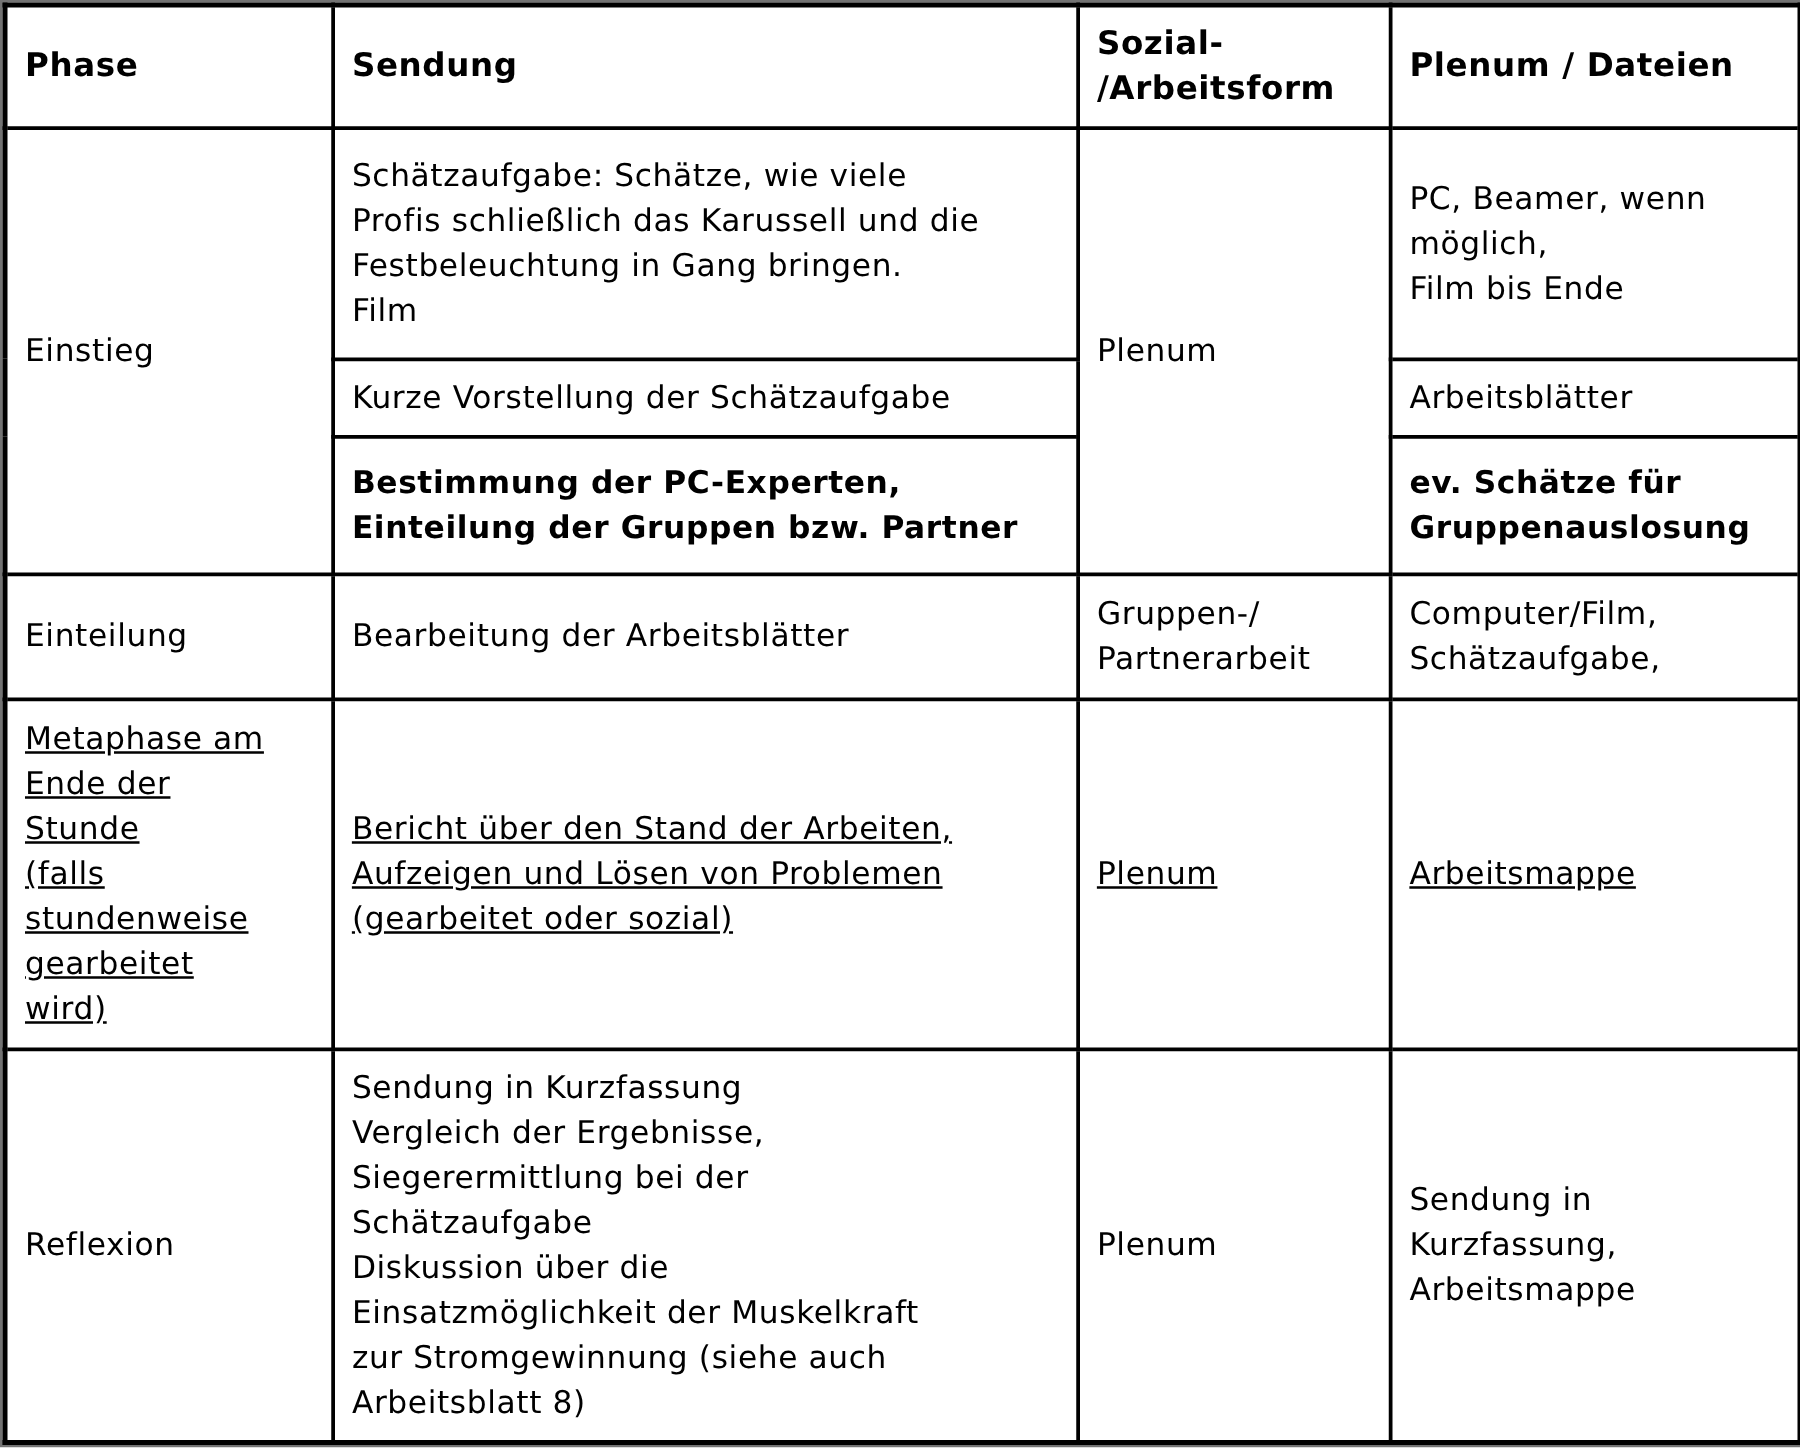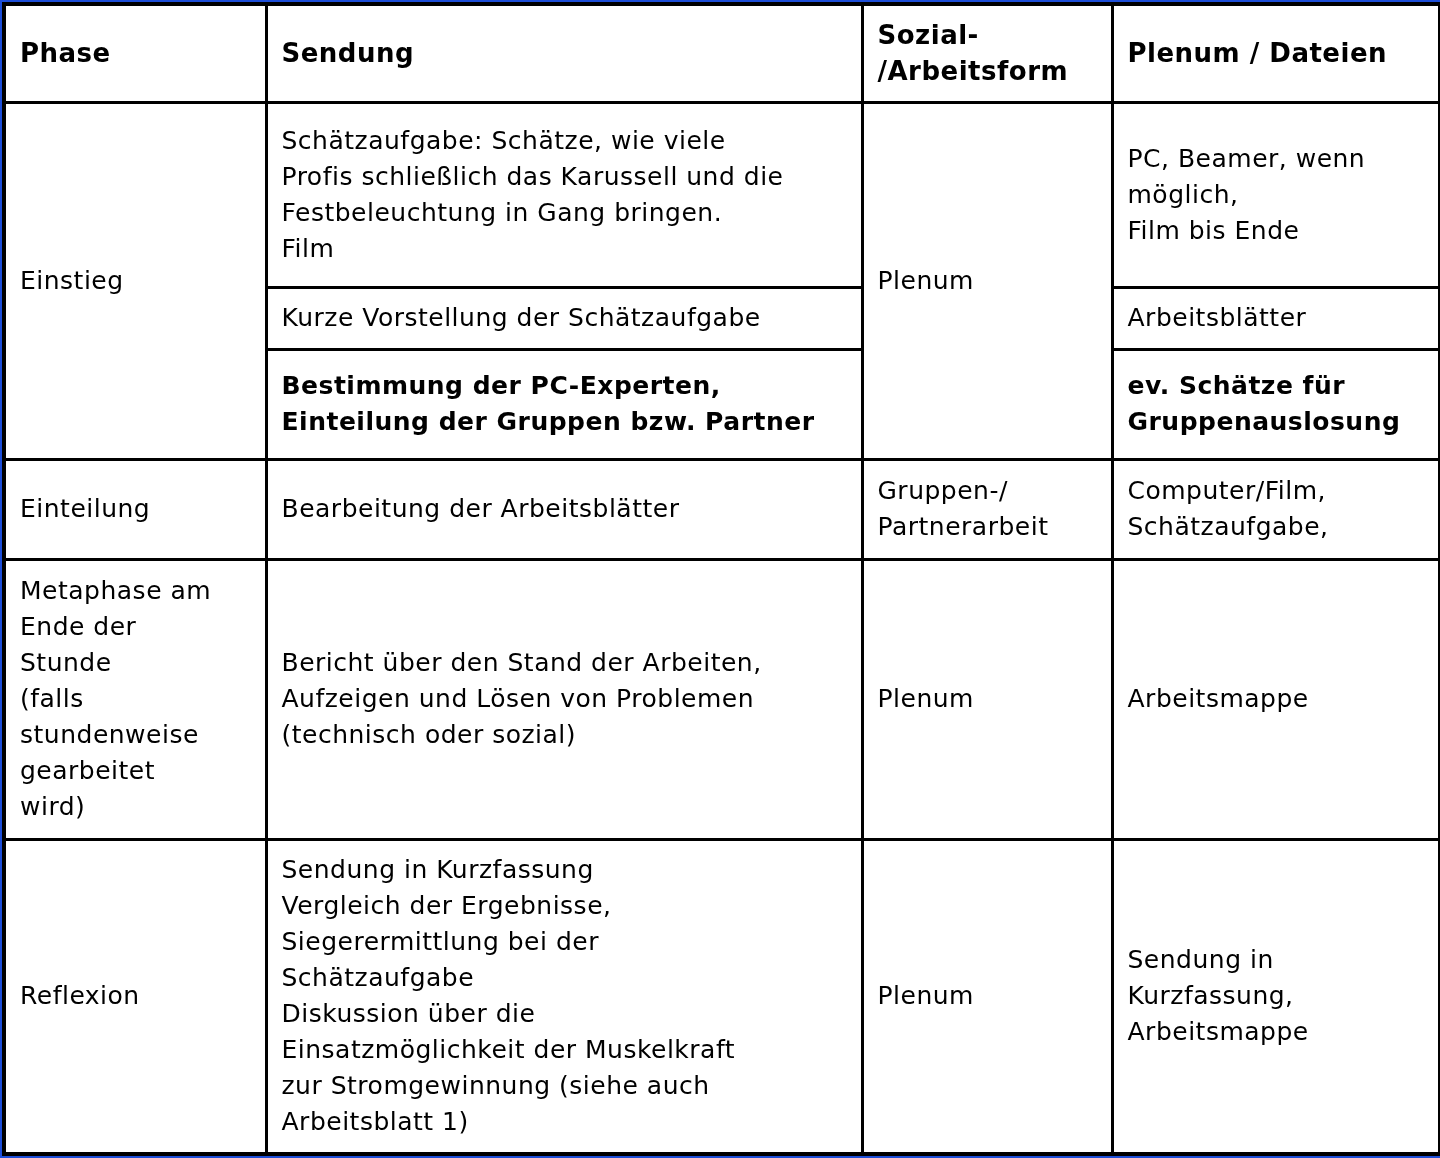--- a/index.html
+++ b/index.html
@@ -6,21 +6,21 @@
     margin: 0;
     padding: 0;
     background: #ffffff;
     width: 1440px;
     height: 1158px;
     overflow: hidden;
   }
   .page {
     width: 1440px;
     height: 1158px;
-    background: #1d4ed8;
+    background: #737373;
     box-sizing: border-box;
     padding: 2px;
   }
   table.lessonplan {
     border-collapse: collapse;
     table-layout: fixed;
     width: 1436px;
     height: 1152px;
     background: #ffffff;
     font-family: "DejaVu Sans", "Liberation Sans", sans-serif;
@@ -95,45 +95,45 @@
 
     <tr style="height:100px;">
       <td>Einteilung</td>
       <td>Bearbeitung der Arbeitsblätter</td>
       <td>Gruppen-/
 Partnerarbeit</td>
       <td>Computer/Film,
 Schätzaufgabe,</td>
     </tr>
 
-    <tr style="height:280px;">
+    <tr style="height:280px;text-decoration:underline;">
       <td>Metaphase am
 Ende der
 Stunde
 (falls
 stundenweise
 gearbeitet
 wird)</td>
       <td>Bericht über den Stand der Arbeiten,
 Aufzeigen und Lösen von Problemen
-(technisch oder sozial)</td>
+(gearbeitet oder sozial)</td>
       <td>Plenum</td>
       <td>Arbeitsmappe</td>
     </tr>
 
     <tr style="height:315px;">
       <td>Reflexion</td>
       <td>Sendung in Kurzfassung
 Vergleich der Ergebnisse,
 Siegerermittlung bei der
 Schätzaufgabe
 Diskussion über die
 Einsatzmöglichkeit der Muskelkraft
 zur Stromgewinnung (siehe auch
-Arbeitsblatt 1)</td>
+Arbeitsblatt 8)</td>
       <td>Plenum</td>
       <td>Sendung in
 Kurzfassung,
 Arbeitsmappe</td>
     </tr>
   </tbody>
     </table>
 </div>
 
 </body></html>

